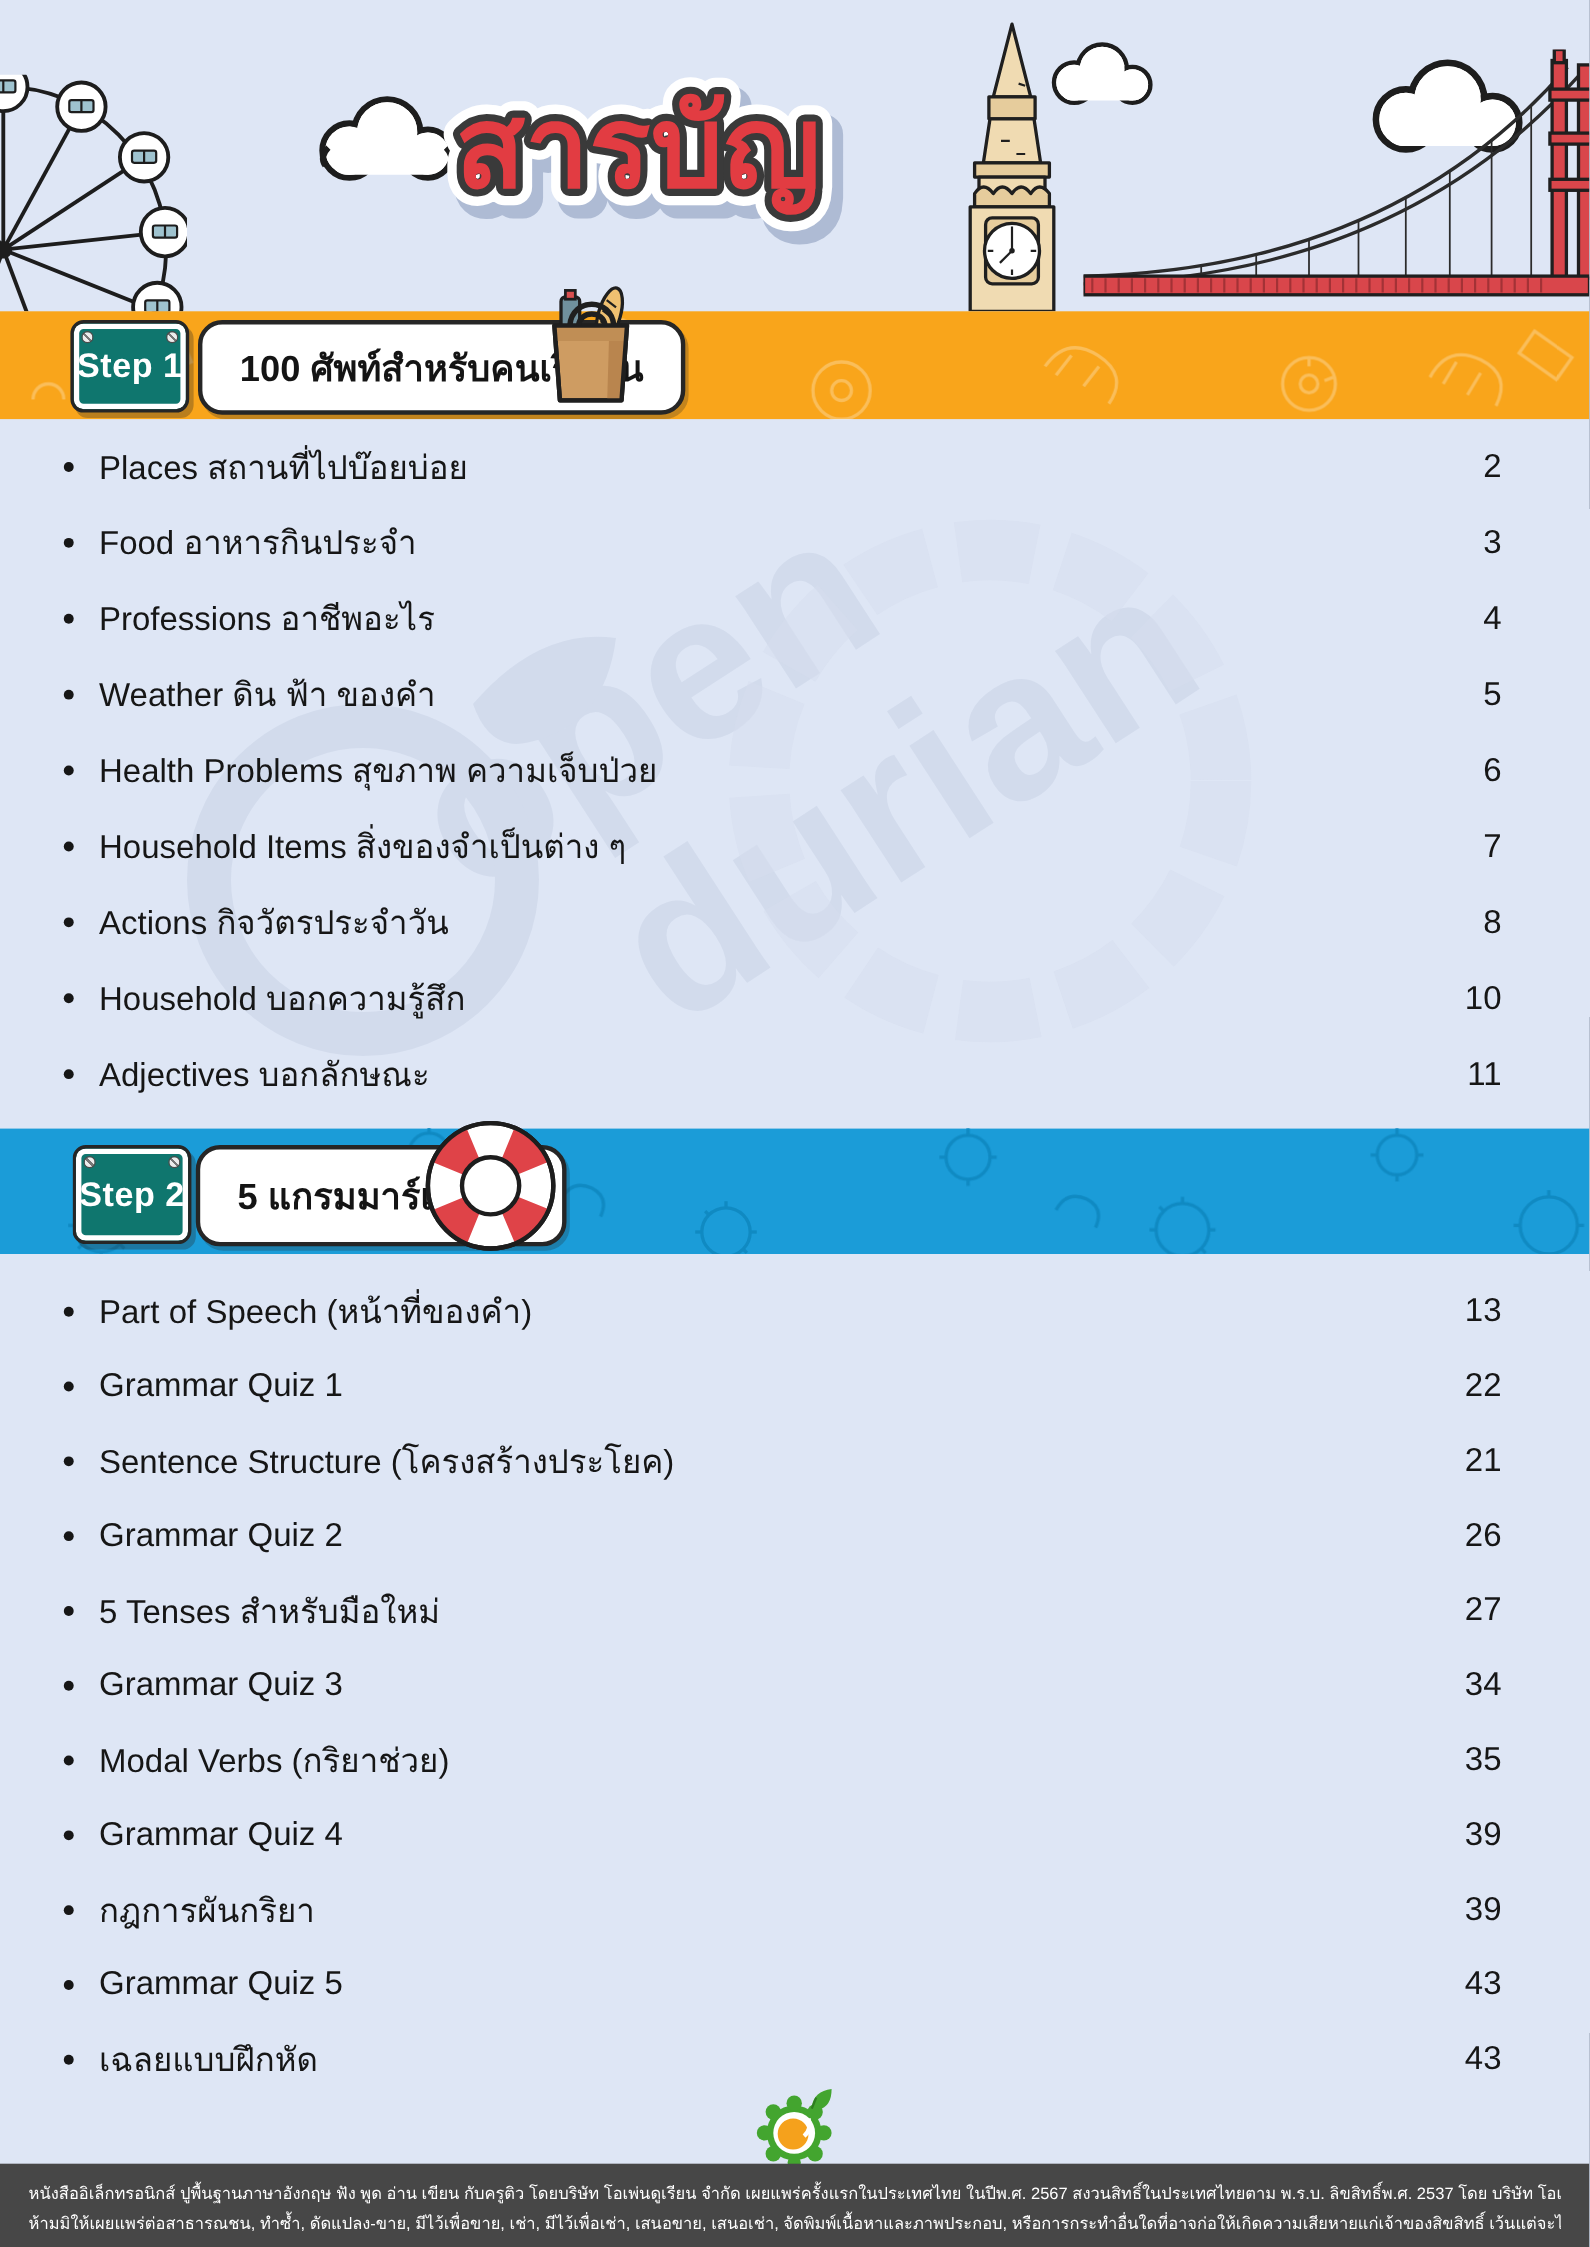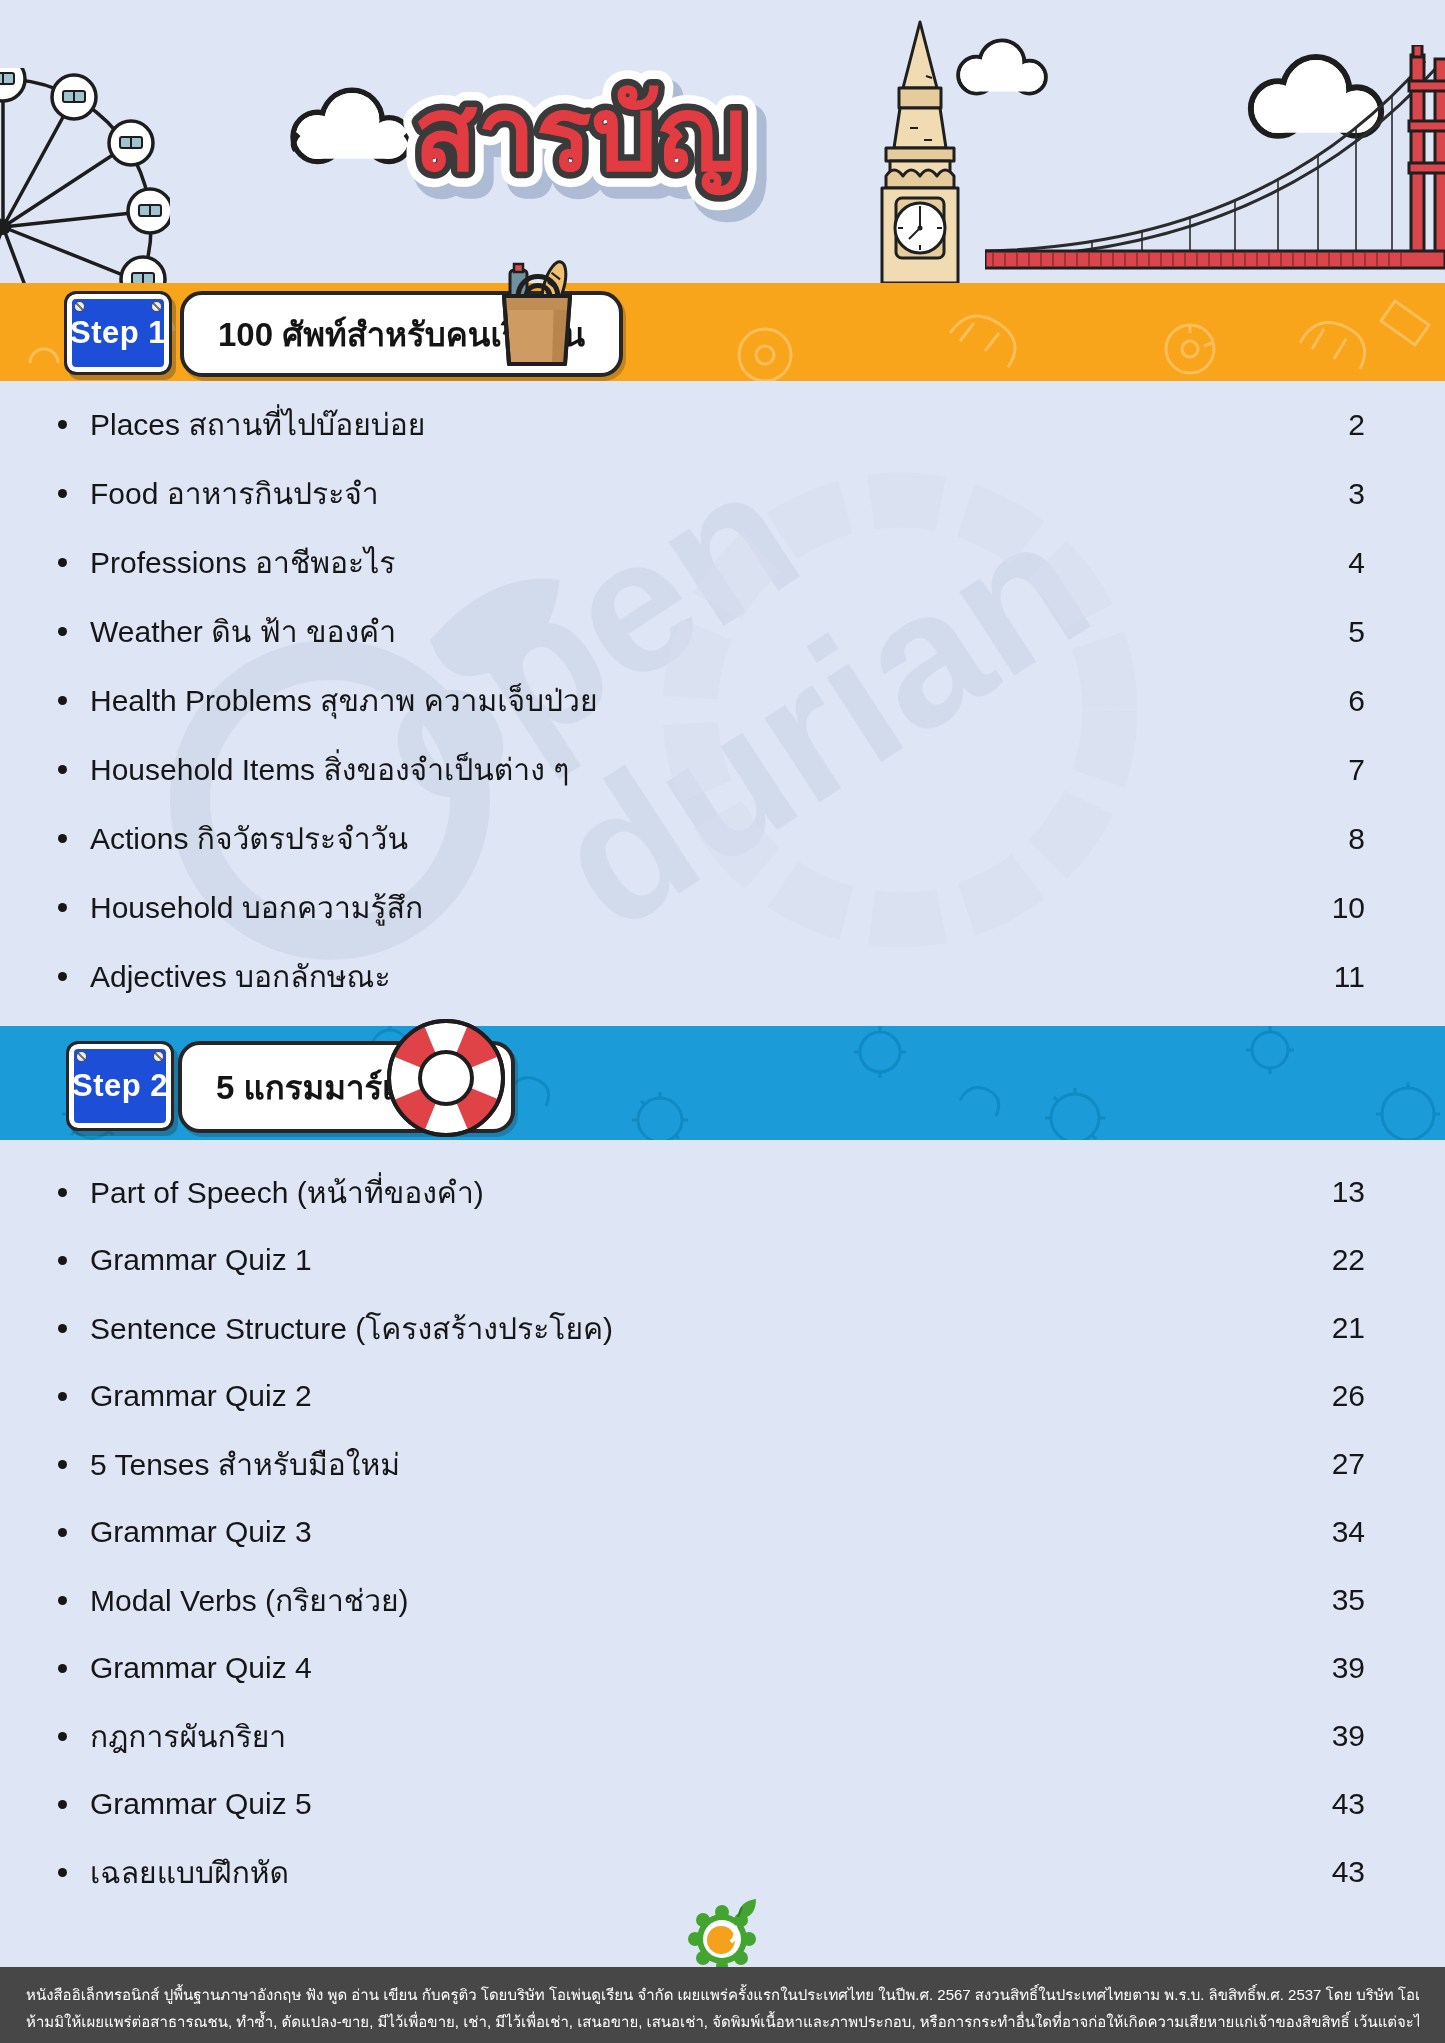--- a/index.html
+++ b/index.html
@@ -19,21 +19,21 @@
   .title-svg{left:330px;top:28px;width:500px;height:200px;}
 
   
   .banner{left:0;width:1445px;}
   .banner-1{top:283px;height:98px;background:#F9A51B;}
   .banner-2{top:1026px;height:114px;background:#1B9CD8;}
   .banner-pattern{position:absolute;left:0;top:0;width:100%;height:100%;}
 
   .step-badge{
     position:absolute;display:flex;align-items:center;justify-content:center;
-    background:#1d4ed8;border:3px solid #262626;border-radius:12px;
+    background:#0f766e;border:3px solid #262626;border-radius:12px;
     box-shadow:inset 0 0 0 5px #ffffff,4px 5px 0 rgba(35,35,35,.30);
     color:#ffffff;font-weight:bold;font-size:31px;letter-spacing:.5px;
   }
   .badge-1{left:64px;top:291px;width:102px;height:78px;}
   .badge-2{left:66px;top:1041px;width:102px;height:84px;}
   .screw{
     position:absolute;top:7px;width:9px;height:9px;border-radius:50%;
     background:linear-gradient(45deg,#ececec 42%,#777 42%,#777 58%,#ececec 58%);
     border:1.5px solid #4c4c4c;
   }

